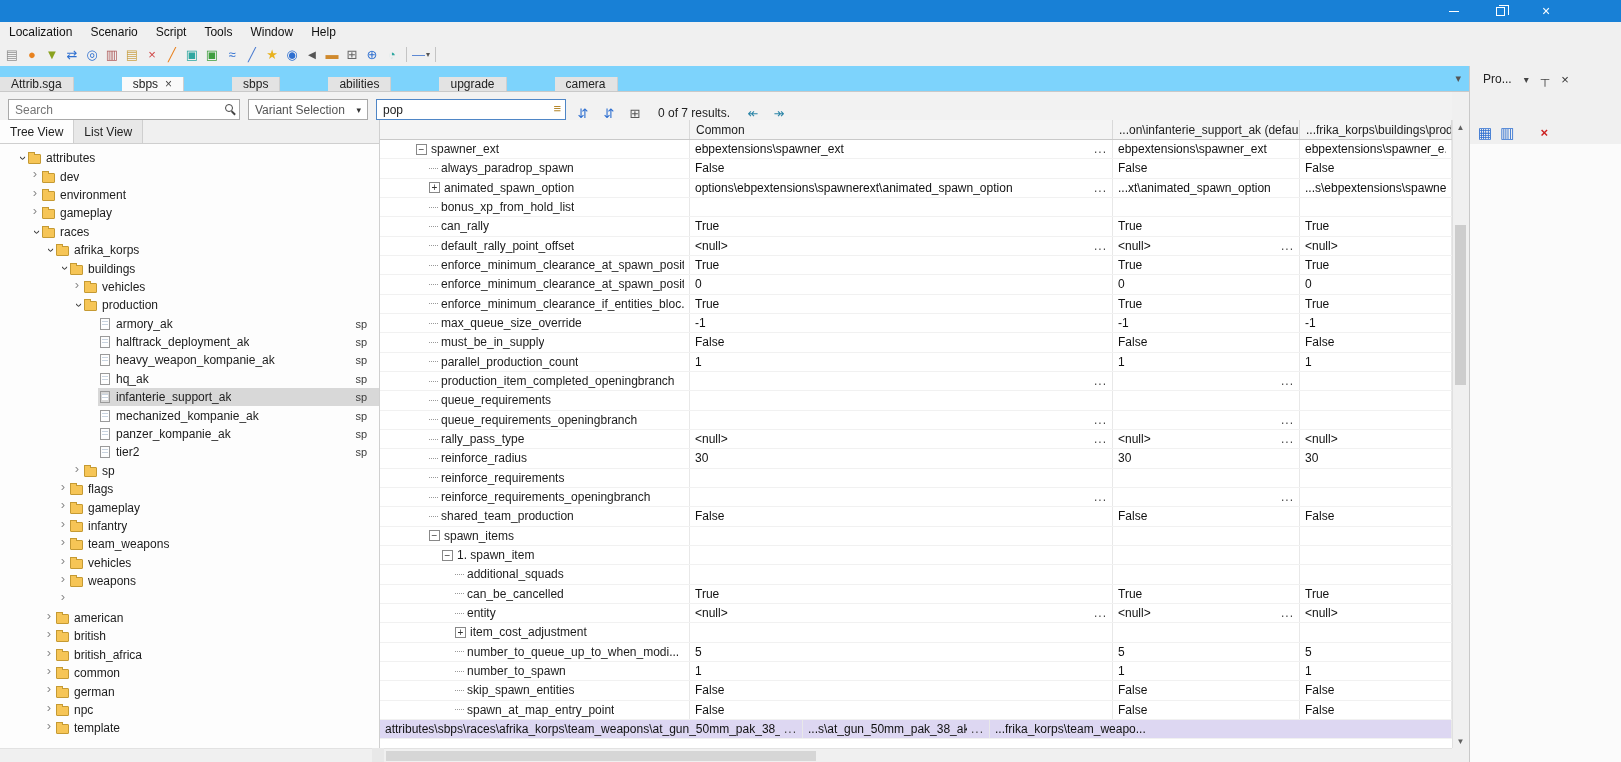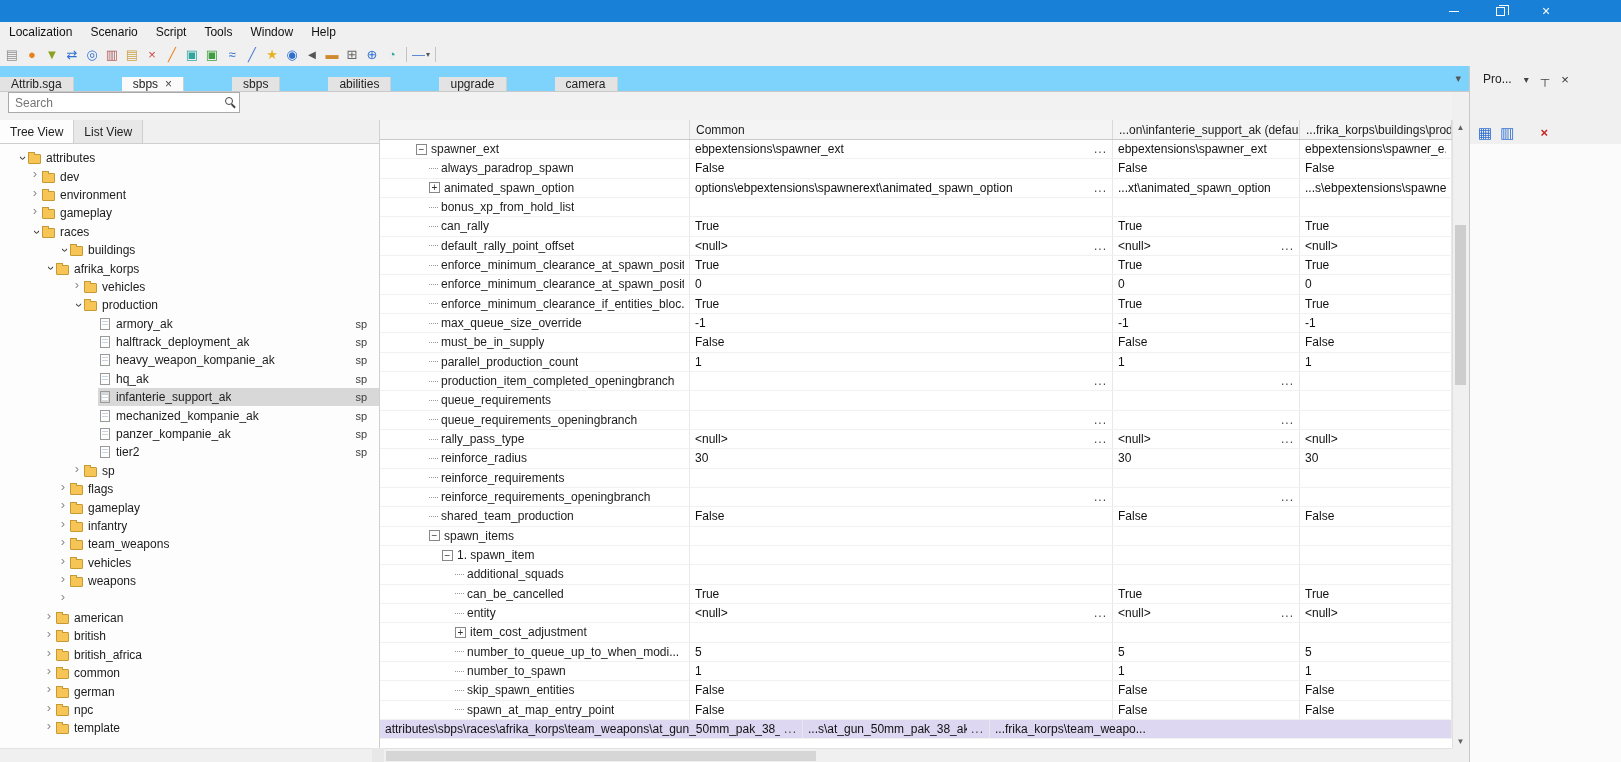--- a/index.html
+++ b/index.html
@@ -28,21 +28,21 @@
   .tb-glyph{font-size:13px;line-height:1;}
   .tb-caret{font-size:8px;color:#555;margin-left:1px;}
   .tb-sep{width:1px;height:15px;background:#c4c4c4;margin:0 4px;}
   
   .tabbar{position:absolute;top:66px;left:0;width:1469px;height:26px;background:#7dd3fc;display:flex;align-items:flex-end;border-bottom:1px solid #c9c9c9;gap:48px;}
   .tab{display:flex;align-items:center;padding:0 11px;border-right:1px solid #cfcfcf;background:#e3e3e3;color:#222;}
   .tab.active{background:#fafafa;}
   .tab-close{margin-left:7px;color:#444;font-size:12px;line-height:1;}
   .tab-overflow{margin-left:auto;margin-right:8px;align-self:center;color:#555;font-size:11px;}
   
-  .searchband{position:absolute;top:92px;left:0;width:1452px;height:28px;background:#f2f2f2;display:flex;align-items:flex-start;gap:8px;flex-direction:column;}
+  .searchband{position:absolute;top:92px;left:0;width:1452px;height:28px;background:#f2f2f2;display:flex;align-items:flex-end;gap:8px;}
   .searchband input{height:21px;border:1px solid #a9a9a9;font-size:12px;padding:0 6px;width:100%;font-family:inherit;background:#fff;color:#222;outline:none;}
   .search-box{margin-left:8px;width:232px;position:relative;}
   .magnifier{position:absolute;right:7px;top:5px;width:8px;height:8px;border:1.5px solid #444;border-radius:50%;}
   .magnifier::after{content:"";position:absolute;width:5px;height:1.5px;background:#444;transform:rotate(45deg);right:-4px;bottom:-2px;}
   .combo{width:120px;height:21px;border:1px solid #a9a9a9;background:#fff;display:flex;align-items:center;padding:0 6px;color:#555;}
   .combo-caret{margin-left:auto;font-size:9px;color:#333;}
   .filter-box{width:190px;position:relative;}
   .filter-box input{border-color:#4f86c6;padding-right:22px;}
   .filter-ic{position:absolute;right:5px;top:3px;color:#b5882e;font-size:13px;line-height:1;}
   .sb-btn{width:18px;text-align:center;font-size:13px;line-height:1;}
@@ -286,33 +286,33 @@
       </div>
       <div class="tree-row">
         <span class="tspace" style="width: 28px;"></span>
         <span class="chev open">›</span>
         <span class="tcontent">
           <span class="folder-ic"></span>
           <span class="tlabel">races</span>
         </span>
       </div>
       <div class="tree-row">
+        <span class="tspace" style="width: 42px;"></span>
+        <span class="chev open">›</span>
+        <span class="tcontent">
+          <span class="folder-ic"></span>
+          <span class="tlabel">afrika_korps</span>
+        </span>
+      </div>
+      <div class="tree-row">
         <span class="tspace" style="width: 56px;"></span>
         <span class="chev open">›</span>
         <span class="tcontent">
           <span class="folder-ic"></span>
           <span class="tlabel">buildings</span>
-        </span>
-      </div>
-      <div class="tree-row">
-        <span class="tspace" style="width: 42px;"></span>
-        <span class="chev open">›</span>
-        <span class="tcontent">
-          <span class="folder-ic"></span>
-          <span class="tlabel">afrika_korps</span>
         </span>
       </div>
       <div class="tree-row">
         <span class="tspace" style="width: 70px;"></span>
         <span class="chev">›</span>
         <span class="tcontent">
           <span class="folder-ic"></span>
           <span class="tlabel">vehicles</span>
         </span>
       </div>

